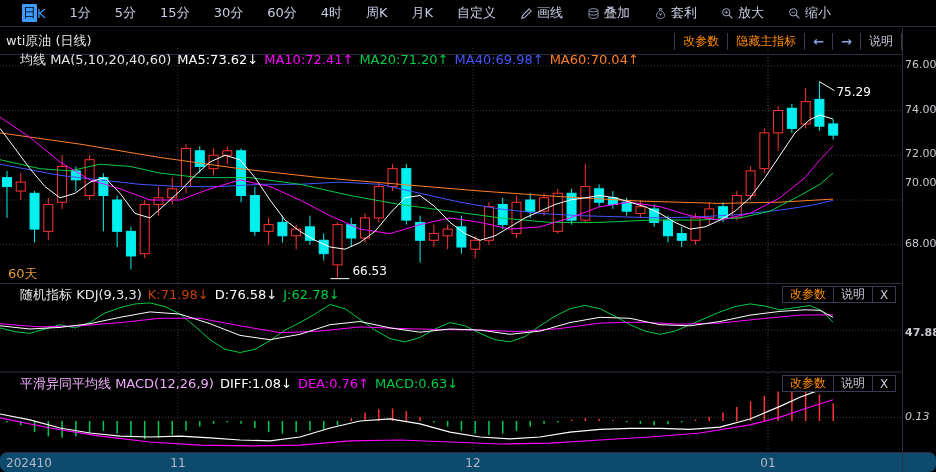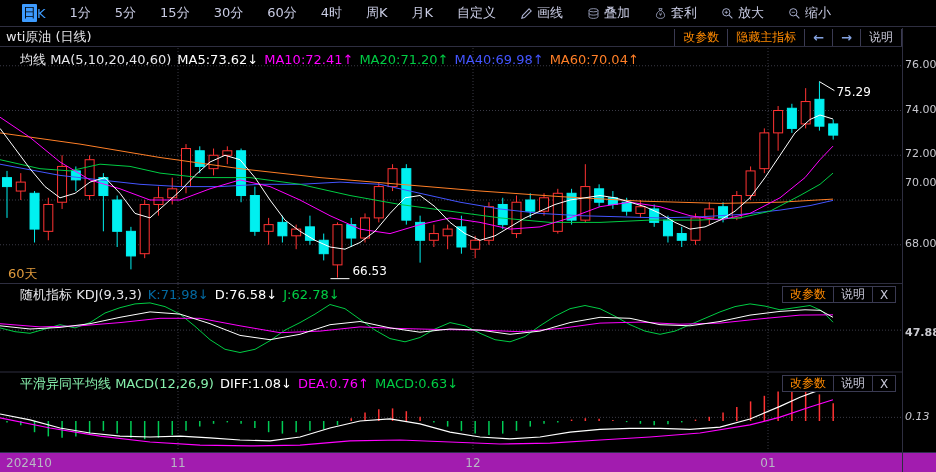--- a/index.html
+++ b/index.html
@@ -6,42 +6,42 @@
   .app{position:relative;width:936px;height:472px;background:#000;overflow:hidden;
        font-family:"DejaVu Sans","Liberation Sans",sans-serif;}
   
   .toolbar{position:absolute;left:0;top:0;width:936px;height:27px;display:flex;align-items:center;
            border-bottom:1px solid #2e2e40;box-sizing:border-box;padding-left:10px;}
   .tb-item{display:flex;align-items:center;color:#c9cce4;font-size:13px;padding:0 12px;cursor:pointer;white-space:nowrap;}
   .tb-item .ico{display:inline-flex;margin-right:4px;color:#aab0cf;}
   .tb-item.active .d{background:#3d9bff;color:#000;padding:0 1px;border-radius:1px;}
   .tb-item.active .k{color:#3d9bff;}
   
-  .title-bar{position:absolute;left:0;top:28px;width:902px;height:19px;border-bottom:1px solid #2e2e40;
+  .title-bar{position:absolute;left:0;top:28px;width:902px;height:27px;border-bottom:1px solid #2e2e40;
              box-sizing:border-box;display:flex;align-items:center;justify-content:space-between;}
   .title{color:#e6e6ea;font-size:13px;padding-left:6px;}
   .title-buttons{display:flex;height:17px;}
   .tbtn{font-size:12px;color:#c8c8d8;border-left:1px solid #3a3a52;padding:1px 8px;cursor:pointer;display:flex;align-items:center;}
   .tbtn.orange{color:#ff8a00;}
   .tbtn.arrow{color:#84a2e0;font-weight:bold;font-size:13px;}
   .tbtn:last-child{border-right:1px solid #3a3a52;}
   
   .chart-area{position:absolute;left:0;top:0;width:936px;height:472px;}
   #chart-svg{position:absolute;left:0;top:48px;}
   .v-border{position:absolute;left:902px;top:28px;width:1px;height:444px;background:#2e2e40;}
   .ind-row{position:absolute;left:20px;font-size:13px;white-space:nowrap;pointer-events:none;}
   .ind-row span{margin-right:6px;}
   .panel-buttons{position:absolute;display:flex;height:17px;}
   .pbtn{font-size:12px;color:#c8c8d8;border:1px solid #3a3a52;margin-left:-1px;padding:0 7px;
         display:flex;align-items:center;cursor:pointer;background:#000;}
   .pbtn.orange{color:#ff8a00;}
   .range-label{position:absolute;left:8px;top:265px;color:#e09a3c;font-size:13px;pointer-events:none;}
   .right-axis{position:absolute;left:903px;top:0;width:33px;height:472px;}
   .ra-label{position:absolute;left:2px;color:#c8c8cf;font-size:11px;}
-  .x-axis{position:absolute;left:0;top:452px;width:936px;height:20px;background:#a21caf;border-top:1px solid #2e2e4e;box-sizing:border-box;}
+  .x-axis{position:absolute;left:0;top:452px;width:936px;height:20px;background:#0c4a6e;border-top:1px solid #2e2e4e;box-sizing:border-box;border-radius:7px;}
   .xa-label{position:absolute;top:3px;color:#b8b8c4;font-size:12px;transform:translateX(-50%);}
   .xa-label.first{transform:none;}
 </style>
 </head>
 <body>
 
 <div class="app">
   <div class="toolbar" id="toolbar">
       <div class="tb-item active">
         <span class="d">日</span>
@@ -351,28 +351,28 @@
         <line x1="805.66" y1="421" x2="805.66" y2="390.2" stroke="#ff3333" stroke-width="1.5"></line>
         <line x1="819.43" y1="421" x2="819.43" y2="394.4" stroke="#ff3333" stroke-width="1.5"></line>
         <line x1="833.1999999999999" y1="421" x2="833.1999999999999" y2="403.36" stroke="#ff3333" stroke-width="1.5"></line>
         <polyline points="0,417.9 50,428.0 100,436.1 150,442.0 200,445.1 250,445.9 300,445.1 350,440.9 400,440.0 450,442.0 500,444.0 550,443.1 600,440.0 650,437.0 700,433.0 750,424.9 780,417.1 810,407.0 833,399.7" fill="none" stroke="#ff00ff" stroke-width="1.2"></polyline>
         <polyline points="0,414.0 30,419.9 60,428.0 90,433.0 120,436.1 150,437.0 180,436.1 210,437.8 240,440.0 270,440.9 300,437.0 330,428.0 360,421.0 390,418.8 420,423.8 450,432.2 480,437.0 510,438.9 540,437.0 570,432.2 600,429.4 630,428.3 660,428.3 690,429.4 720,427.2 750,419.0 780,406.4 800,397.2 815,391.6 825,388.8 833,390.8" fill="none" stroke="#ffffff" stroke-width="1.2"></polyline>
       </svg>
 
     <div class="ind-row" id="main-ind" style="top:51px"><span style="color: rgb(230, 230, 234);">均线 MA(5,10,20,40,60)</span><span style="color: rgb(255, 255, 255);">MA5:73.62↓</span><span style="color: rgb(255, 0, 255);">MA10:72.41↑</span><span style="color: rgb(0, 204, 68);">MA20:71.20↑</span><span style="color: rgb(68, 85, 255);">MA40:69.98↑</span><span style="color: rgb(255, 127, 39);">MA60:70.04↑</span></div>
     <div class="range-label">60天</div>
 
-    <div class="ind-row" id="kdj-ind" style="top:286px"><span style="color: rgb(230, 230, 234);">随机指标 KDJ(9,3,3)</span><span style="color: #0369a1; margin-top: 41px;">K:71.98↓</span><span style="color: #ffffff;">D:76.58↓</span><span style="color: rgb(0, 204, 68);">J:62.78↓</span></div>
+    <div class="ind-row" id="kdj-ind" style="top:286px"><span style="color: rgb(230, 230, 234);">随机指标 KDJ(9,3,3)</span><span style="color: #c2410c; margin-top: 41px;">K:71.98↓</span><span style="color: #ffffff;">D:76.58↓</span><span style="color: rgb(0, 204, 68);">J:62.78↓</span></div>
     <div class="panel-buttons" id="kdj-buttons" style="top: 286px; left: 783px;">
         <div class="pbtn orange">改参数</div>
         <div class="pbtn">说明</div>
         <div class="pbtn">X</div>
       </div>
 
-    <div class="ind-row" id="macd-ind" style="top:375px"><span style="color: #86efac;">平滑异同平均线 MACD(12,26,9)</span><span style="color: rgb(255, 255, 255);">DIFF:1.08↓</span><span style="color: rgb(255, 0, 255);">DEA:0.76↑</span><span style="color: rgb(0, 204, 68);">MACD:0.63↓</span></div>
+    <div class="ind-row" id="macd-ind" style="top:375px"><span style="color: #f0abfc;">平滑异同平均线 MACD(12,26,9)</span><span style="color: rgb(255, 255, 255);">DIFF:1.08↓</span><span style="color: rgb(255, 0, 255);">DEA:0.76↑</span><span style="color: rgb(0, 204, 68);">MACD:0.63↓</span></div>
     <div class="panel-buttons" id="macd-buttons" style="top: 375px; left: 783px;">
         <div class="pbtn orange">改参数</div>
         <div class="pbtn">说明</div>
         <div class="pbtn">X</div>
       </div>
 
     <div class="right-axis" id="right-axis">
         <div class="ra-label" style="top: 57.75px;">76.00</div>
         <div class="ra-label" style="top: 102.5px;">74.00</div>
         <div class="ra-label" style="top: 147.25px;">72.00</div>

